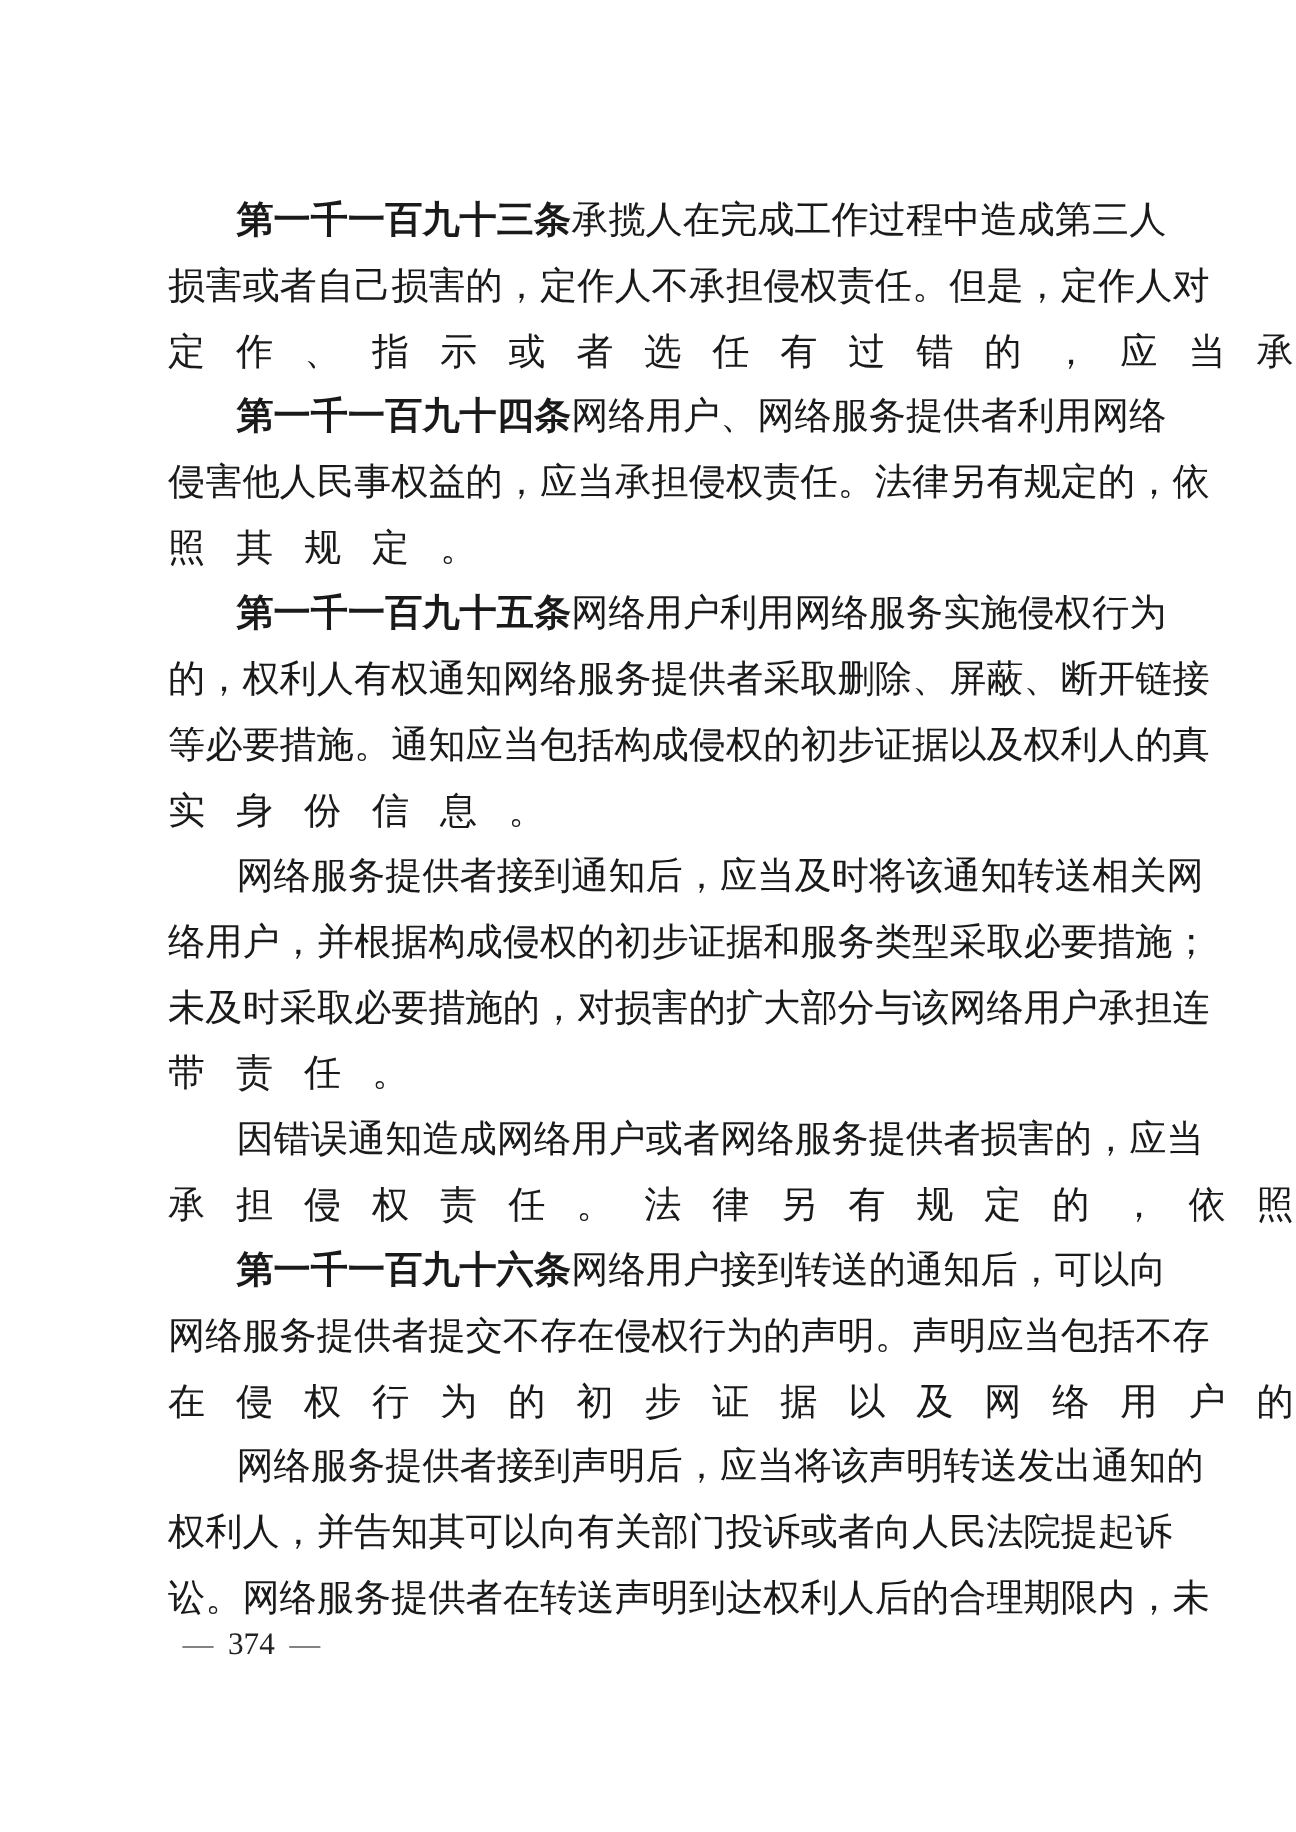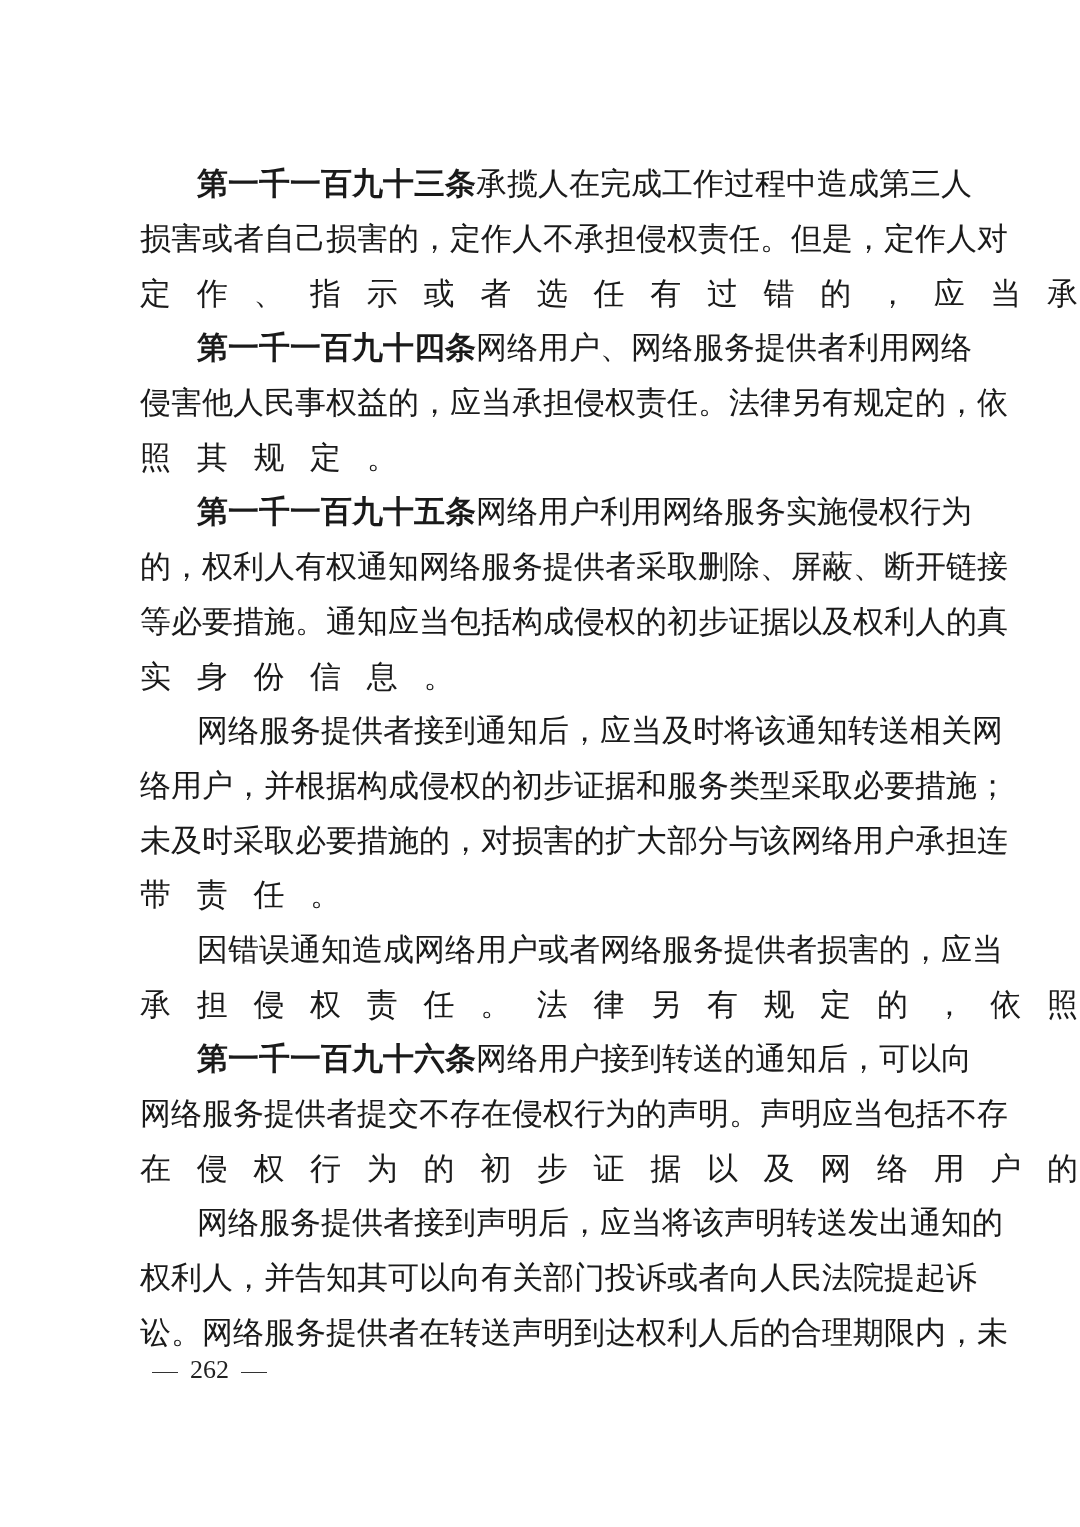--- a/index.html
+++ b/index.html
@@ -562,15 +562,15 @@
         <span class="ch">合</span>
         <span class="ch">理</span>
         <span class="ch">期</span>
         <span class="ch">限</span>
         <span class="ch">内</span>
         <span class="ch">，</span>
         <span class="ch">未</span>
       </div>
     </div>
   <div class="footer">
-    <span class="dash"></span><span>262</span><span class="dash"></span>
+    <span class="dash"></span><span>374</span><span class="dash"></span>
   </div>
 </div>
 
 </body></html>

